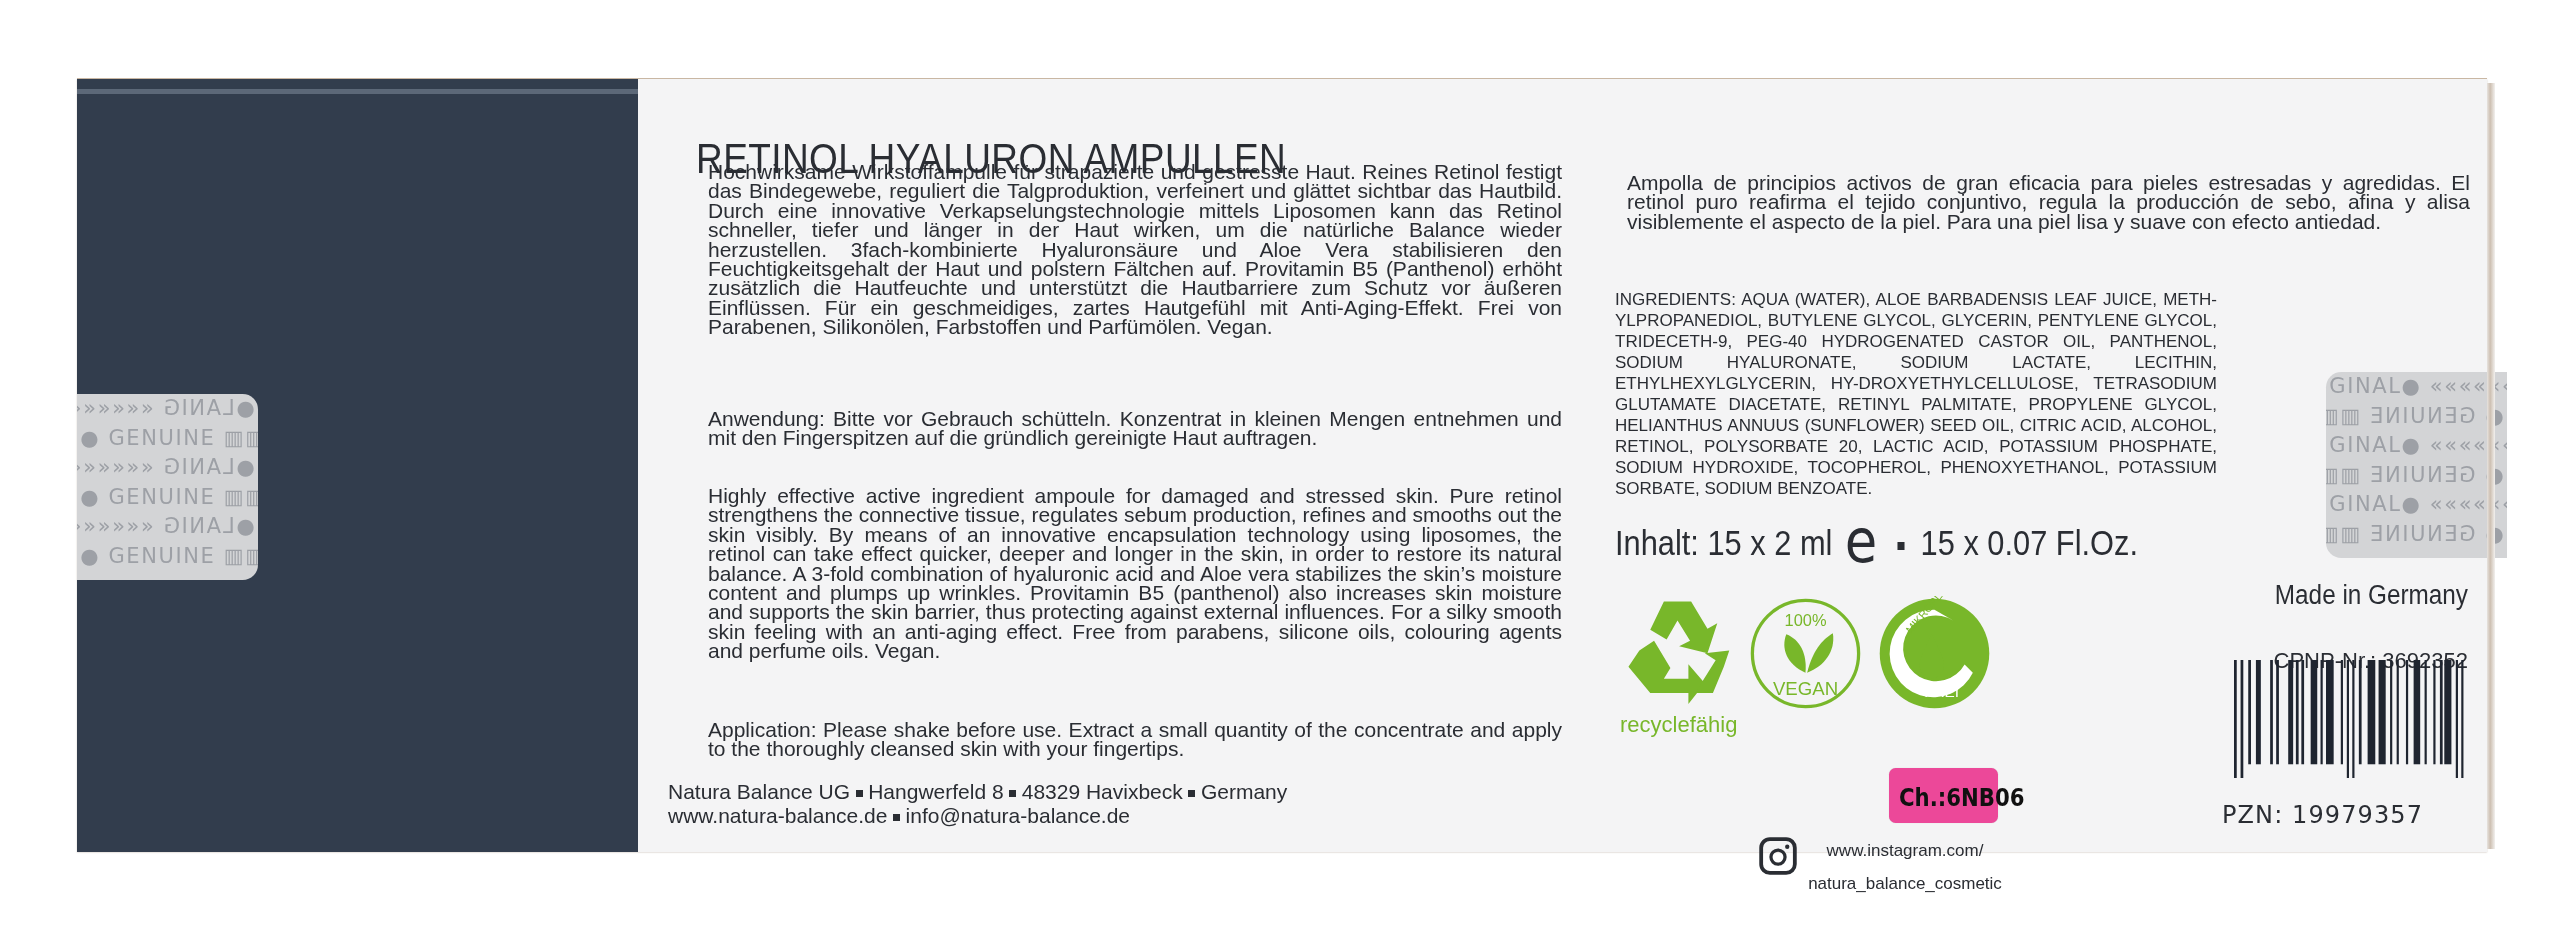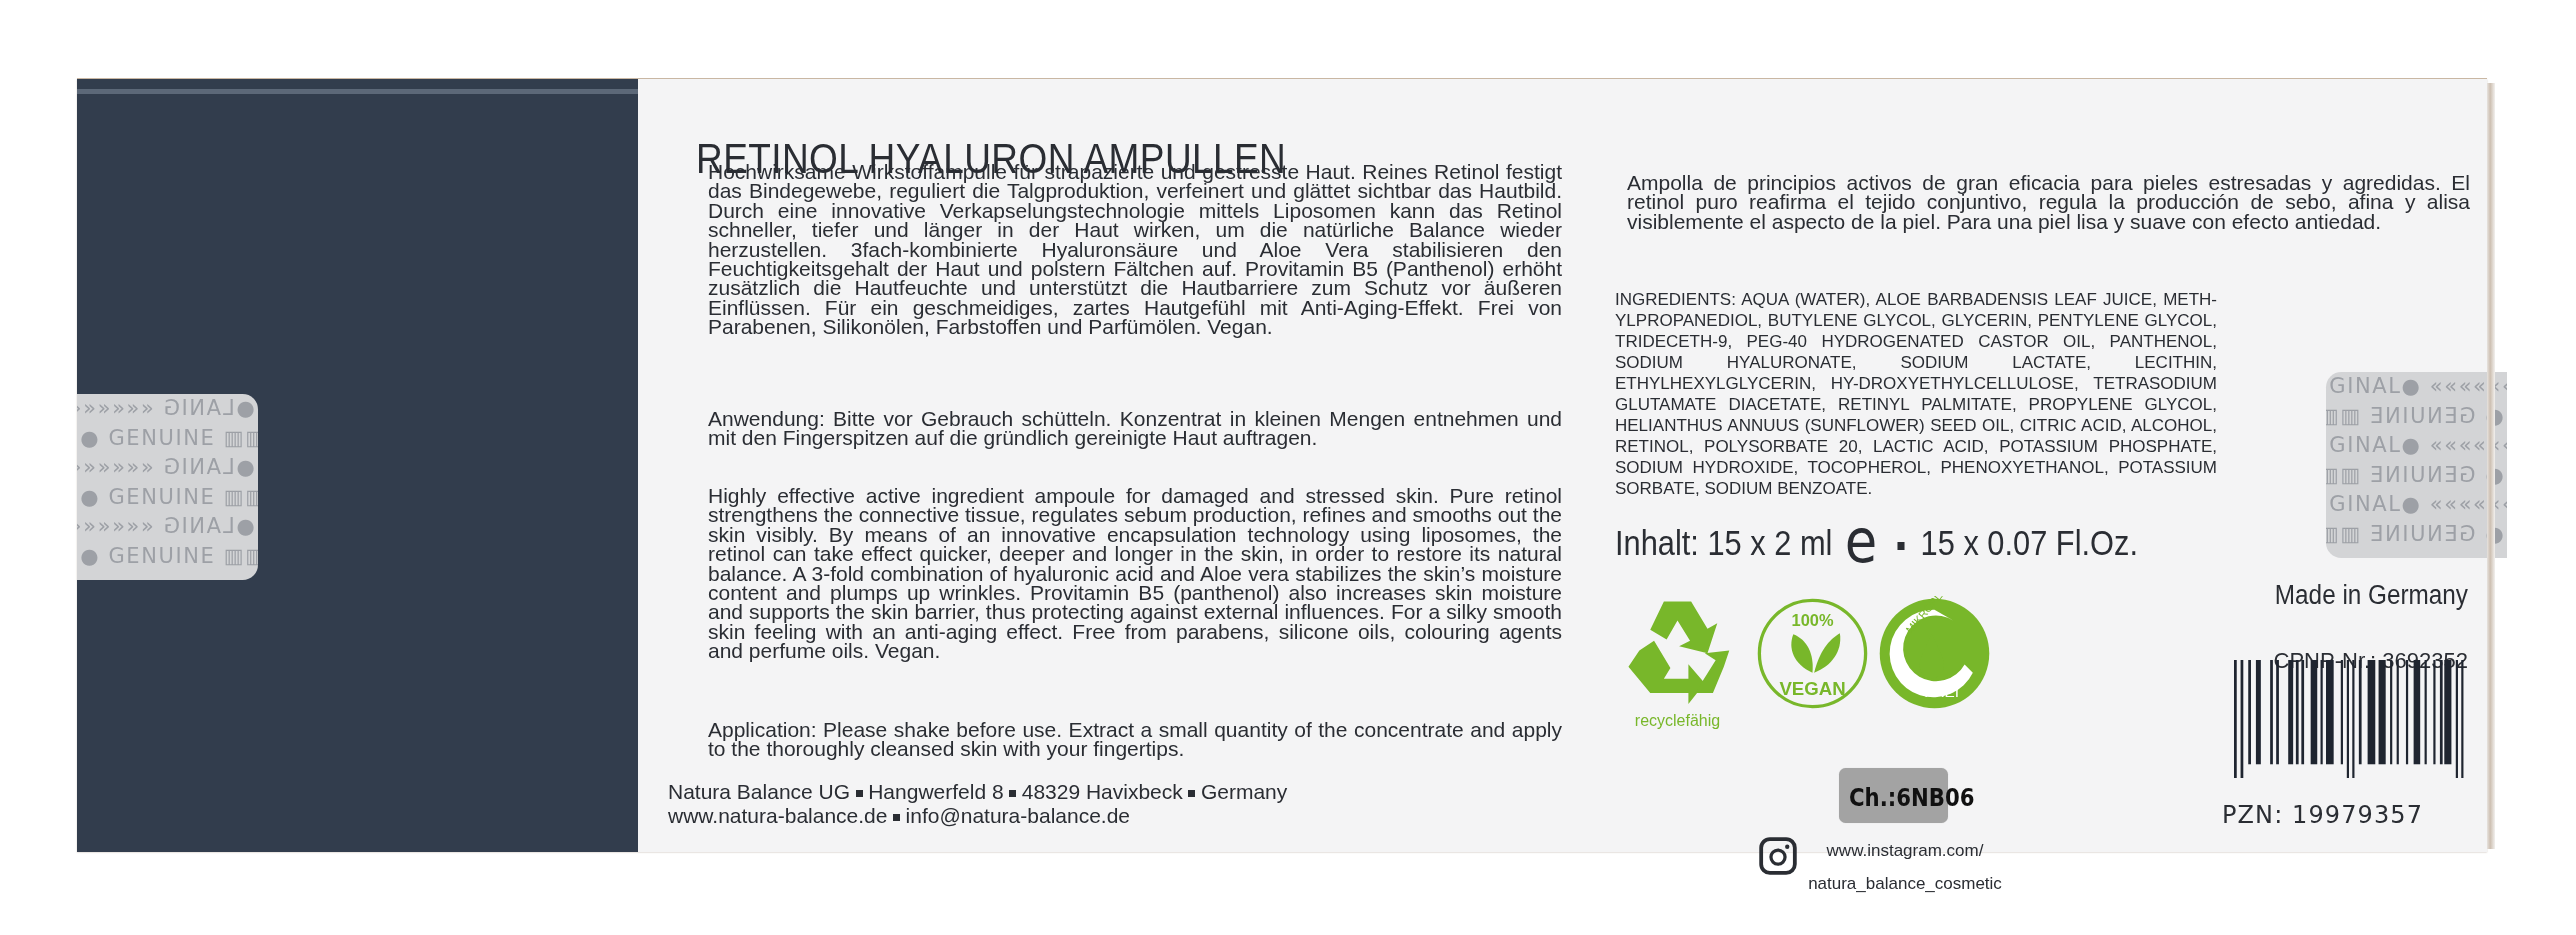--- a/index.html
+++ b/index.html
@@ -37,34 +37,34 @@
   .ingredients { position:absolute; left:1538px; top:193px; width:602px; font-size:17px; line-height:21px;
                  text-align:justify; text-transform:uppercase; }
 
   .contents { position:absolute; left:1538px; top:444px; font-size:35px; white-space:nowrap;
               transform:scaleX(.88); transform-origin:left; }
   .contents .e-mark { font-family:"DejaVu Sans",sans-serif; font-size:60px; line-height:33px; vertical-align:-6.6px; margin:0 4.4px; }
   .contents .dot { display:inline-block; width:7.7px; height:7.7px; background:#2a2d33; margin:0 8.8px; vertical-align:middle; }
 
   .badges { position:absolute; left:1543px; top:517px; width:383px; height:142px; }
   .badge { position:absolute; top:0; }
-  .badge-label { position:absolute; left:0; top:116px; width:115px; font-size:16px; color:#78b72a; text-align:center; }
+  .badge-label { position:absolute; left:0; top:116px; width:115px; font-size:22px; color:#78b72a; text-align:center; }
 
   .made-in { position:absolute; left:2167px; top:501px; font-size:27px; white-space:nowrap;
              transform:scaleX(.9); transform-origin:right; text-align:right; width:224px; }
   .cpnp { position:absolute; left:2167px; top:539px; width:224px; font-size:22px; text-align:right;margin-top:30px; }
 
   .barcode { position:absolute; left:2157px; top:581px; width:230px; height:118px; }
   .ean { position:absolute; left:2123px; top:689px; font-family:"DejaVu Sans",sans-serif; font-size:29.5px; white-space:nowrap; }
   .ean .part { margin-left:19.7px; }
   .pzn { position:absolute; left:2145px; top:722px; width:246px; text-align:left;
          font-family:"DejaVu Sans",sans-serif; font-size:24px; letter-spacing:1.1px; }
 
-  .batch { position:absolute; left:1762px; top:689px; width:109px; height:55px;
-           background:#a3a3a3; border-radius:6.6px; box-shadow:0 0 1.1px rgba(0,0,0,.15); }
+  .batch { position:absolute; left:1812px; top:689px; width:109px; height:55px;
+           background:#ec4899; border-radius:6.6px; box-shadow:0 0 1.1px rgba(0,0,0,.15); }
   .batch span { position:absolute; left:9.8px; top:15.3px; font-family:"DejaVu Sans",sans-serif;
            font-size:25px; font-weight:bold; color:#111; transform:scaleX(.85); transform-origin:left; white-space:nowrap; }
 
   .insta { position:absolute; left:1682px; top:758px; }
   .insta-text { position:absolute; left:1724px; top:755px; font-size:17px; line-height:33px; text-align:center; width:208px; }
 </style>
 </head>
 <body>
 
 <div class="box">
@@ -121,21 +121,21 @@
       <svg width="115" height="109" viewBox="0 0 210 200">
         <g fill="#78b72a">
           <polygon points="80,10 130,10 160,60 178,50 160,105 108,92 128,82 105,45 85,80 55,62"></polygon>
           <polygon points="35,100 62,82 92,132 80,152 125,152 125,125 155,160 125,198 125,178 55,178 15,130"></polygon>
           <polygon points="190,130 170,178 138,178 150,158 175,118 155,105 200,100"></polygon>
         </g>
       </svg>
       <div class="badge-label">recyclefähig</div>
     </div>
 
-    <div class="badge" style="left:135px;font-weight:bold;">
+    <div class="badge" style="left:128px;">
       <svg width="115" height="115" viewBox="0 0 210 210">
         <circle cx="105" cy="105" r="97" fill="none" stroke="#78b72a" stroke-width="6"></circle>
         <text x="105" y="55" text-anchor="middle" font-family="Liberation Sans, sans-serif" font-size="30" fill="#78b72a">100%</text>
         <path d="M105,140 C70,125 60,95 70,70 C95,80 108,105 105,140 Z" fill="#78b72a"></path>
         <path d="M108,140 C118,100 135,80 155,68 C160,100 140,128 108,140 Z" fill="#78b72a"></path>
         <text x="105" y="180" text-anchor="middle" font-family="Liberation Sans, sans-serif" font-size="34" fill="#78b72a">VEGAN</text>
       </svg>
     </div>
 
     <div class="badge" style="left:257px;">

